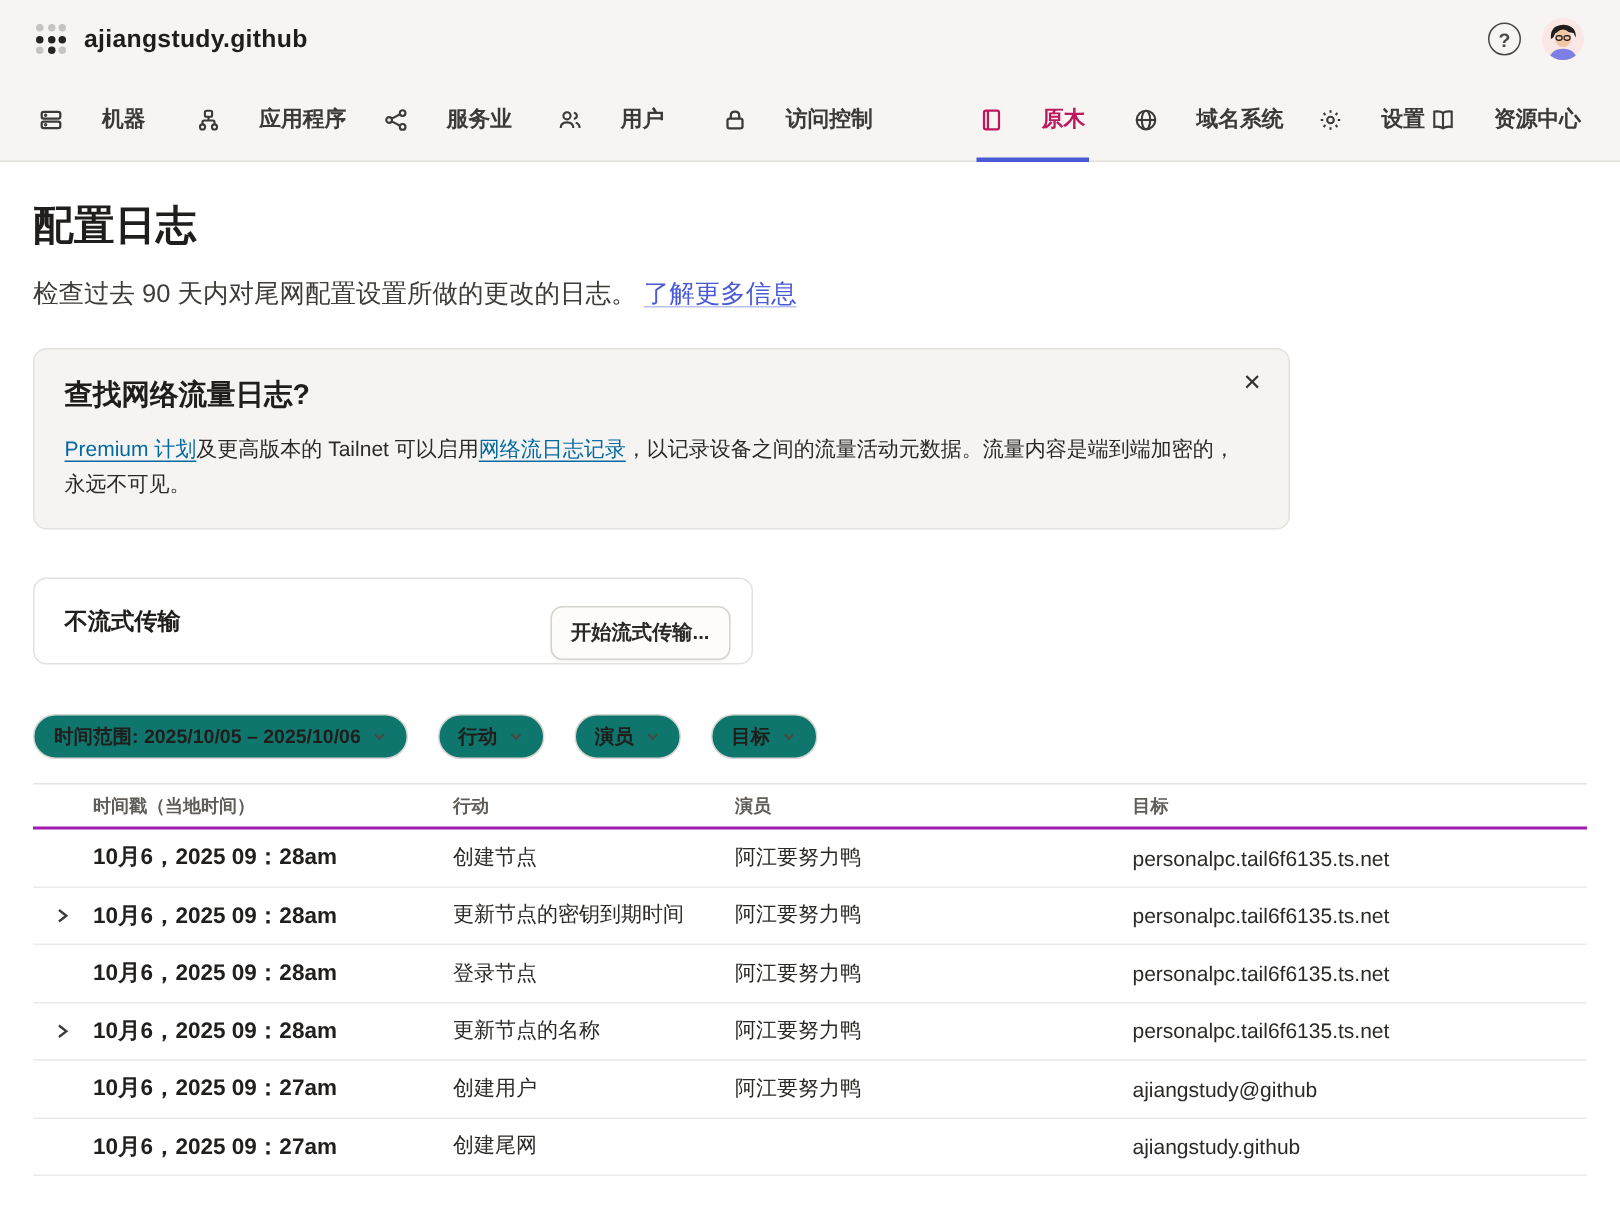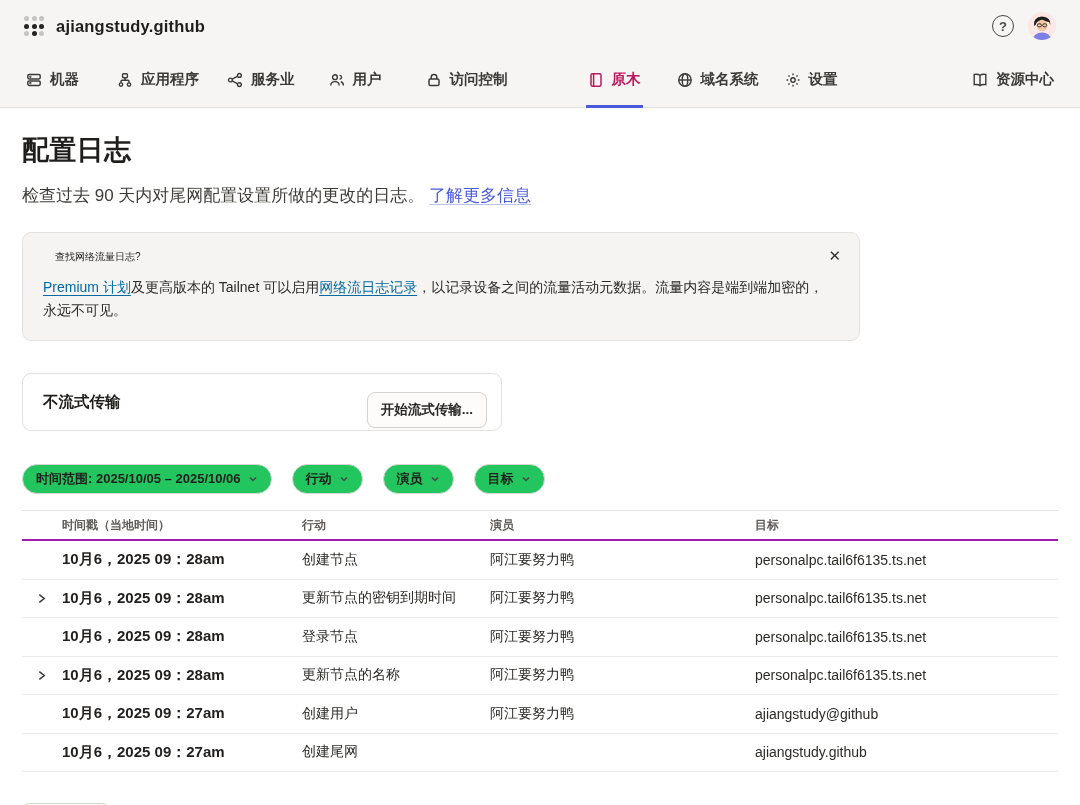--- a/index.html
+++ b/index.html
@@ -29,21 +29,21 @@
     display: flex; align-items: center; justify-content: center;
     font-size: 13px; font-weight: 700; color: #4a4845; cursor: pointer; background: transparent;
   }
   .avatar { width: 28px; height: 28px; border-radius: 50%; overflow: hidden; background: #fbe7e6; cursor: pointer; }
   
   .nav {
     height: 55px; display: flex; align-items: stretch; padding: 0 24px;
     font-size: 14.5px; font-weight: 600; color: #3c3a37;
   }
   .nav-item {
-    display: flex; align-items: center; gap: 8px; cursor: pointer;
+    display: flex; align-items: center; gap: 26px; cursor: pointer;
     position: relative; padding: 0 2px; white-space: nowrap;
   }
   .nav-item svg { flex: 0 0 auto; }
   .nav-item.active { color: #be185d; }
   .nav-item.active::after {
     content: ""; position: absolute; left: 0; right: 0; bottom: -1px; height: 3px; background: #4a5ad6;
   }
   .gap-a { width: 34px; } .gap-b { width: 24px; } .gap-c { width: 30px; }
   .gap-d { width: 40px; } .gap-e { width: 76px; } .gap-f { width: 32px; }
   .gap-g { width: 22px; }
@@ -52,21 +52,21 @@
   .main { padding: 24px 22px 0 22px; background: #fff; }
   .page-title { font-size: 27px; font-weight: 800; letter-spacing: .3px; }
   .page-sub { margin-top: 16px; font-size: 17px; color: #3e3c39; }
   .link-blue { color: #4a5ad6; text-decoration: underline; text-decoration-color: #b9c1ef; text-underline-offset: 3px; cursor: pointer; }
   
   .banner {
     margin-top: 25px; width: 838px; background: #f6f4f2;
     border: 1px solid #e3e1de; border-radius: 9px; padding: 17px 20px 18px 20px;
     position: relative;
   }
-  .banner-title { font-size: 10px; font-weight: 400; margin-left: 12px; }
+  .banner-title { font-size: 19px; font-weight: 700; }
   .banner-close {
     position: absolute; right: 18px; top: 15px; font-size: 15px; color: #33312f;
     cursor: pointer; background: none; border: none; line-height: 1;
   }
   .banner-body { margin-top: 12px; font-size: 14px; line-height: 1.65; color: #2b2a27; max-width: 790px; }
   .inline-link { color: #0369a1; text-decoration: underline; text-underline-offset: 3px; cursor: pointer; }
   
   .stream-card {
     margin-top: 32px; width: 480px; height: 58px; border: 1px solid #e3e1de;
     border-radius: 9px; display: flex; align-items: center; padding: 0 14px 0 20px;
@@ -77,21 +77,21 @@
     font-family: inherit; font-size: 13.5px; font-weight: 600; color: #2a2927;
     background: #fdfcfb; border: 1px solid #d6d3cf; border-radius: 8px;
     padding: 8px 13px; cursor: pointer; box-shadow: 0 1px 1px rgba(0,0,0,.04);
     white-space: nowrap;
     margin-top: 15px;
   }
   .stream-card .btn { margin-left: auto; }
   
   .filters { margin-top: 33px; display: flex; align-items: center; gap: 20px; }
   .pill {
-    height: 30px; border: 1px solid #d9d6d2; border-radius: 999px; background: #22c55e;
+    height: 30px; border: 1px solid #d9d6d2; border-radius: 999px; background: #0f766e;
     display: flex; align-items: center; gap: 7px; padding: 0 13px;
     font-size: 13px; font-weight: 600; color: #1f1e1c; cursor: pointer; white-space: nowrap;
   }
   .chev { width: 10px; height: 10px; }
   
   .log-table { margin-top: 16px; border-top: 1px solid #e6e3e0; }
   .t-row {
     display: grid; grid-template-columns: 40px 240px 188px 265px 1fr;
     align-items: center; border-bottom: 1px solid #edebe8;
   }

